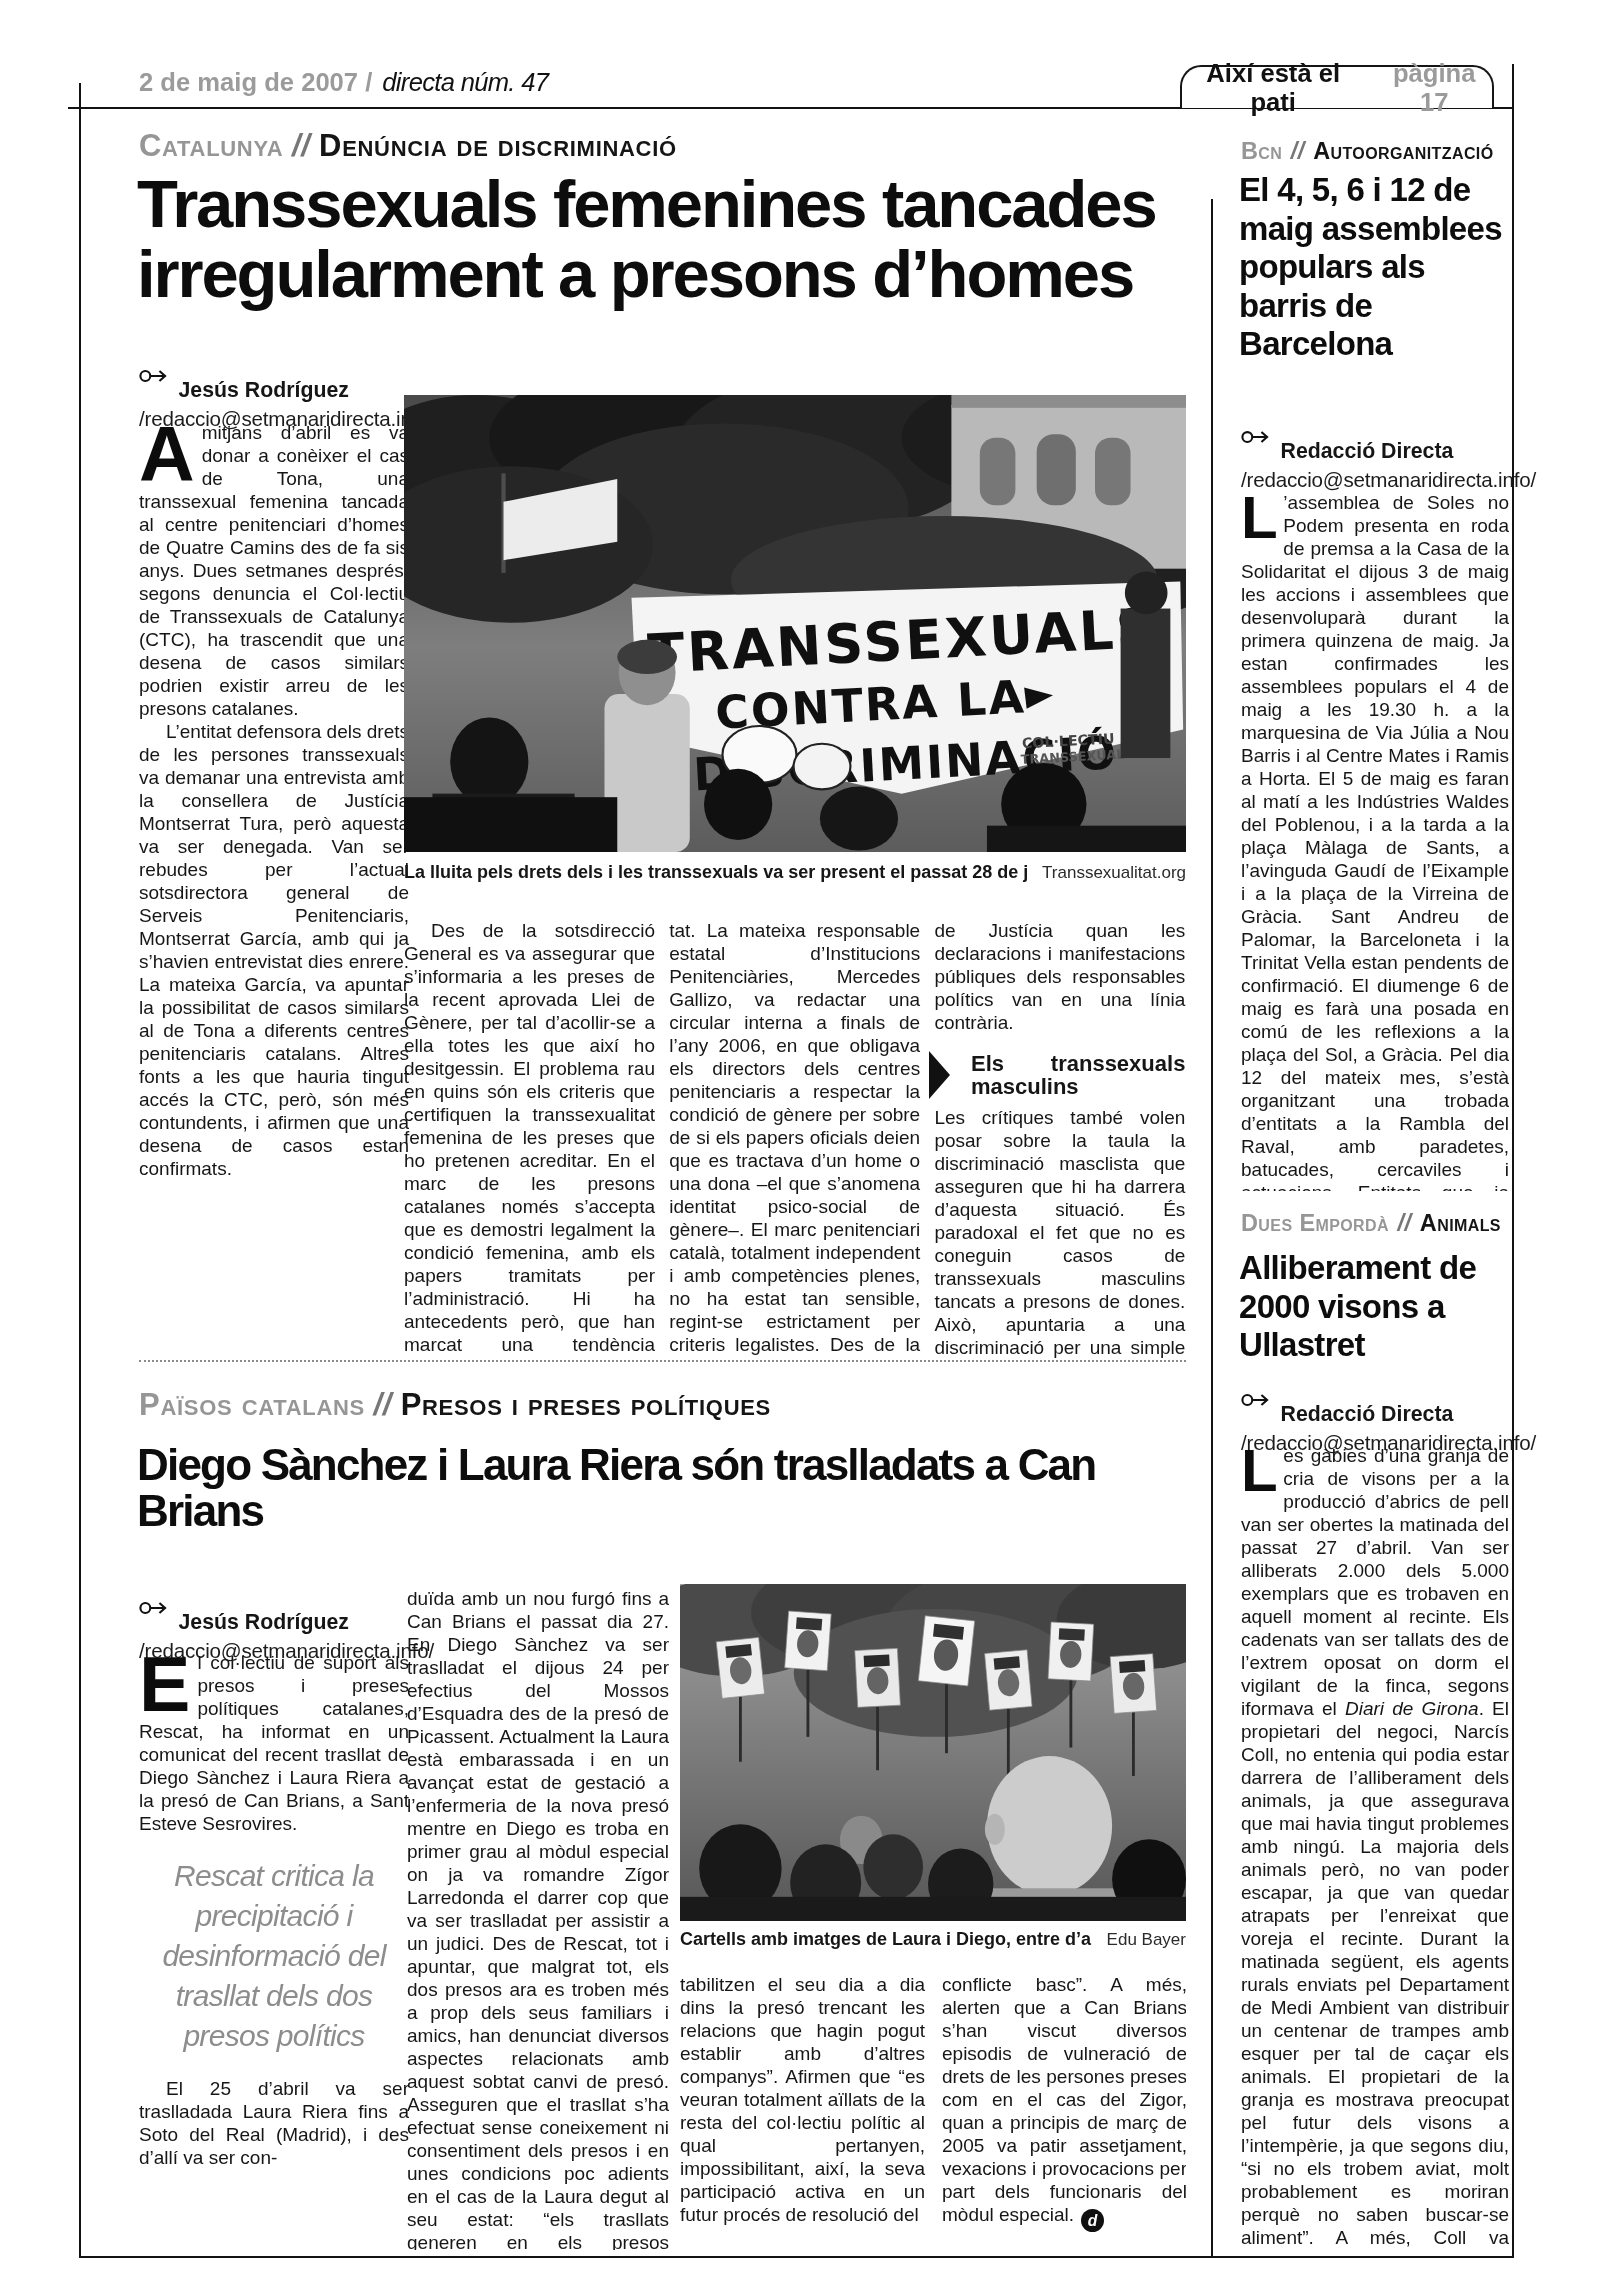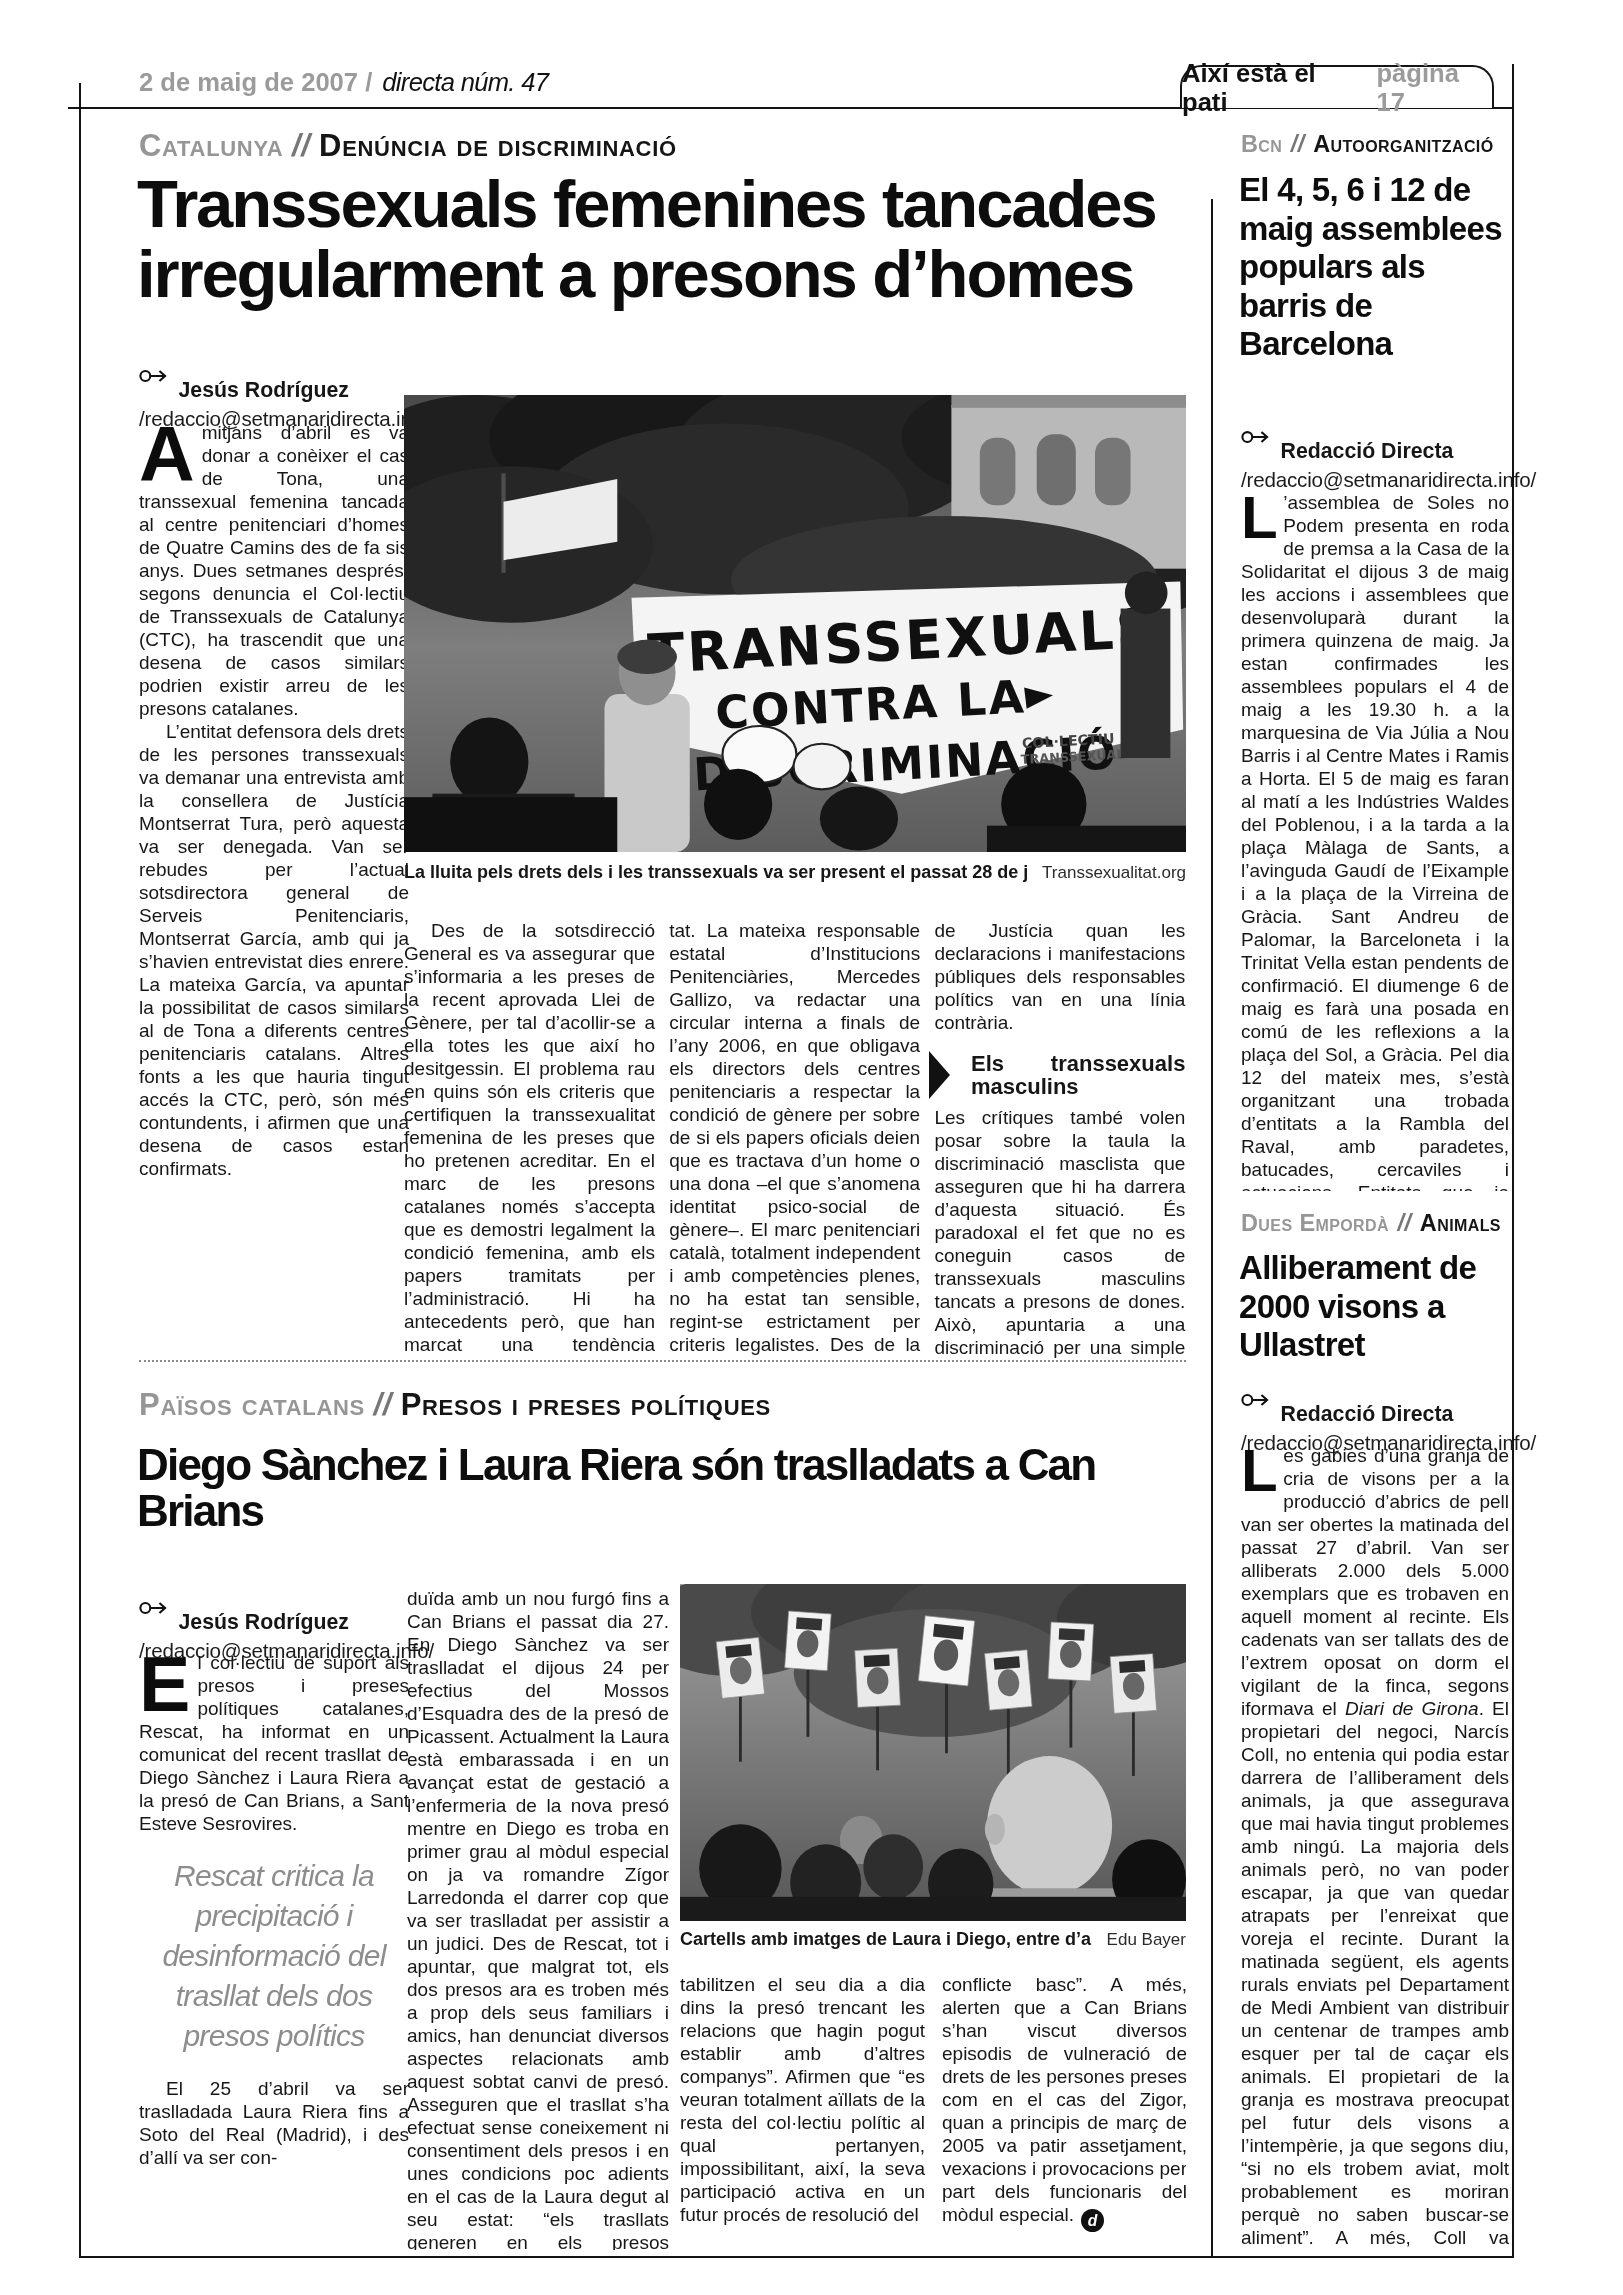--- a/index.html
+++ b/index.html
@@ -15,21 +15,21 @@
   #rule-bottom{left:79px;top:2256px;width:1435px;height:2.1px;}
   #rule-mid{left:1211px;top:199px;width:2.1px;height:2057px;}
   #rule-dotted{left:139px;top:1360px;width:1047px;border-top:2.1px dotted #8a8a8a;height:0;}
 
   
   #hdr-left{left:139px;top:68px;font-size:25.6px;display:flex;gap:10px;align-items:baseline;}
   .hdr-date{color:#9b9b9b;font-weight:bold;}
   .hdr-issue{font-weight:normal;font-style:italic;letter-spacing:-0.7px;color:#111;}
   #tab{left:1180px;top:65px;width:310px;height:41px;border:2.1px solid #151515;border-bottom:none;
        border-radius:21.3px 21.3px 0 0;background:#fff;display:flex;align-items:center;
-       justify-content:center;gap:12px;font-weight:bold;font-size:25.6px;}
+       justify-content:center;gap:12px;font-weight:bold;font-size:25.6px;text-align:center;}
   .tab-title{color:#111;}
   .tab-page{color:#9b9b9b;}
 
   
   .kicker{font-variant:small-caps;font-weight:bold;white-space:nowrap;}
   .k-main{font-size:31px;letter-spacing:0.7px;}
   .k-side{font-size:23.5px;letter-spacing:0.4px;}
   .kicker .region{color:#969696;}
   .kicker .sep{color:#777;margin:0 8.5px;font-style:italic;}
   .kicker .topic{color:#151515;}
@@ -322,21 +322,21 @@
 
   <div class="abs" id="a2-cols">
     <div class="col bt">
       <p>tabilitzen el seu dia a dia dins la presó trencant les relacions que hagin pogut establir amb d’altres companys”. Afirmen que “es veuran totalment aïllats de la resta del col·lectiu polític al qual pertanyen, impossibilitant, així, la seva participació activa en un futur procés de resolució del</p>
     </div>
     <div class="col bt">
       <p><span>conflicte basc”. A més, alerten que a Can Brians s’han viscut diversos episodis de vulneració de drets de les persones preses com en el cas del Zigor, quan a principis de març de 2005 va patir assetjament, vexacions i provocacions per part dels funcionaris del mòdul especial.</span><span class="endmark">d</span></p>
     </div>
   </div>
 
-  <div class="abs kicker k-side" style="left:1241px;top:131px;">
+  <div class="abs kicker k-side" style="left:1241px;top:138px;">
     <span class="region">Bcn</span><span class="sep">//</span><span class="topic">Autoorganització</span>
   </div>
 
   <div class="abs hl hl-side" style="left:1239px;top:171px;">El 4, 5, 6 i 12 de maig assemblees populars als barris de Barcelona</div>
 
   <div class="abs" style="left:1241px;top:411px;">
     <div class="byline-row">
       <span class="pen-icon">
         <svg width="31" height="20" viewBox="0 0 44 28">
             <g fill="none" stroke="#111" stroke-width="3">

